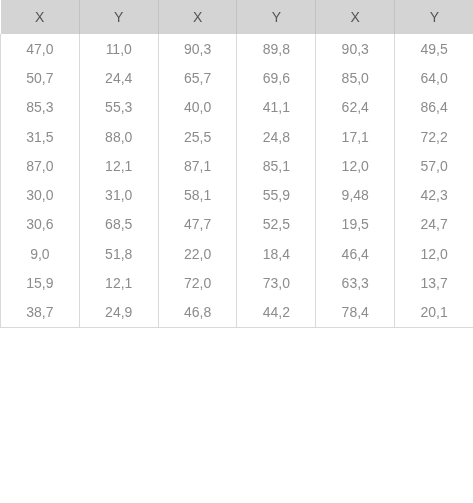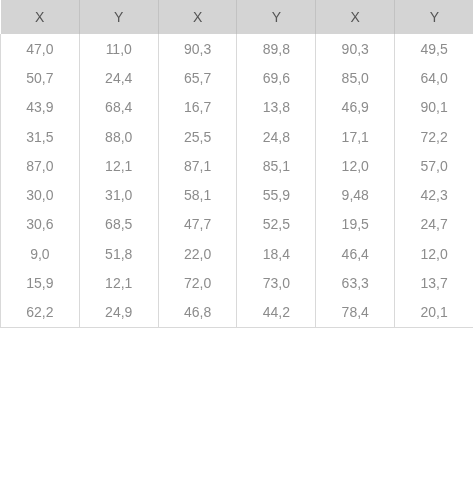--- a/index.html
+++ b/index.html
@@ -89,26 +89,26 @@
       </tr>
       <tr>
         <td>50,7</td>
         <td>24,4</td>
         <td>65,7</td>
         <td>69,6</td>
         <td>85,0</td>
         <td>64,0</td>
       </tr>
       <tr>
-        <td>43,9</td>
-        <td>68,4</td>
-        <td>16,7</td>
-        <td>13,8</td>
-        <td>46,9</td>
-        <td>90,1</td>
+        <td>85,3</td>
+        <td>55,3</td>
+        <td>40,0</td>
+        <td>41,1</td>
+        <td>62,4</td>
+        <td>86,4</td>
       </tr>
       <tr>
         <td>31,5</td>
         <td>88,0</td>
         <td>25,5</td>
         <td>24,8</td>
         <td>17,1</td>
         <td>72,2</td>
       </tr>
       <tr>
@@ -145,21 +145,21 @@
       </tr>
       <tr>
         <td>15,9</td>
         <td>12,1</td>
         <td>72,0</td>
         <td>73,0</td>
         <td>63,3</td>
         <td>13,7</td>
       </tr>
       <tr>
-        <td>62,2</td>
+        <td>38,7</td>
         <td>24,9</td>
         <td>46,8</td>
         <td>44,2</td>
         <td>78,4</td>
         <td>20,1</td>
       </tr>
     </tbody>
 </table>
 
 </body></html>

